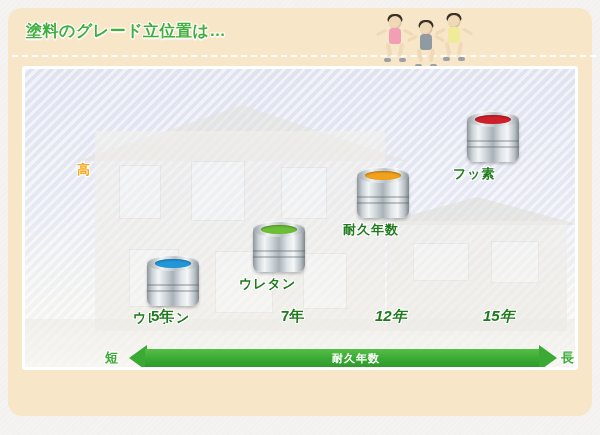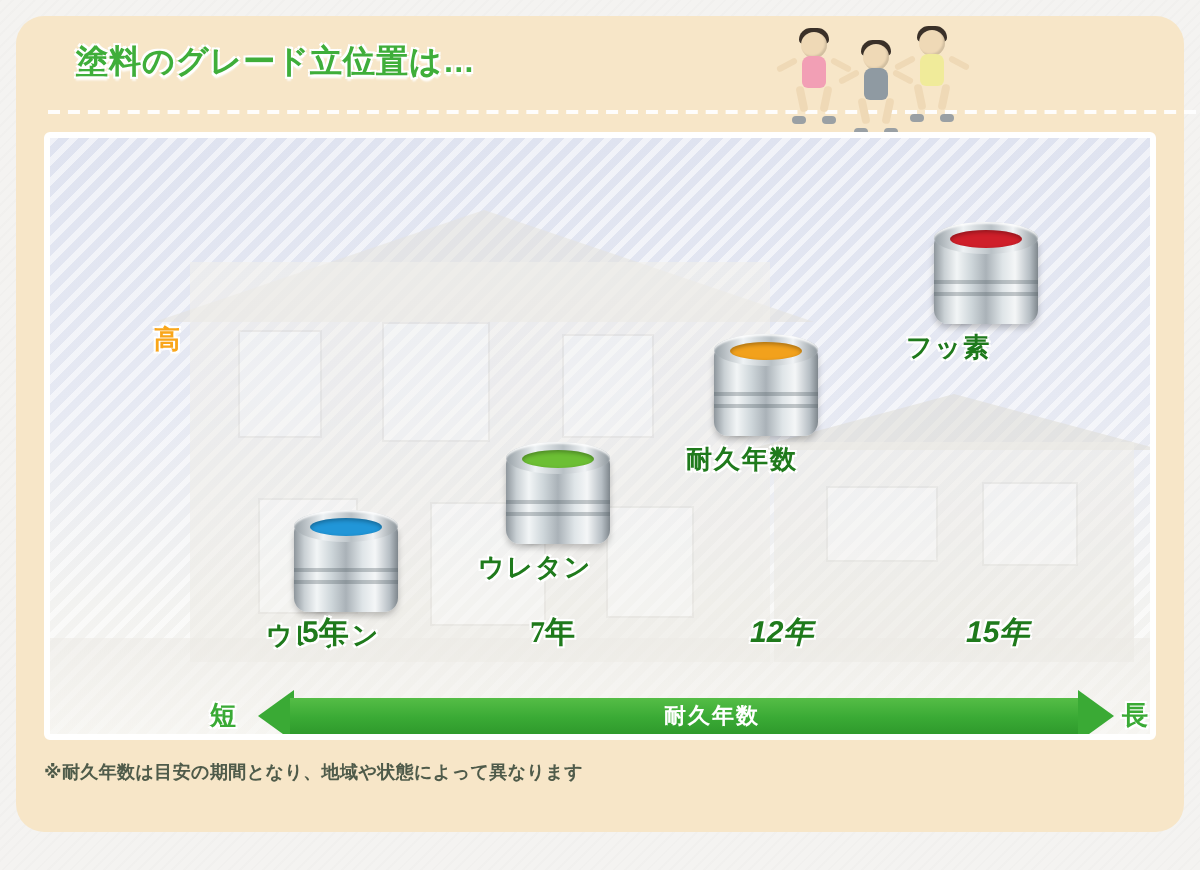--- a/index.html
+++ b/index.html
@@ -31,21 +31,21 @@
     width: 584px;
     height: 408px;
     box-sizing: border-box;
     background: #f7e6c8;
     border-radius: 14px;
   }
 
   
   .header {
     position: absolute;
-    left: 16px;
+    left: 4px;
     top: 0;
     width: 472px;
     height: 52px;
   }
   .title {
     position: absolute;
     left: 14px;
     top: 13px;
     font-size: 16px;
     font-weight: bold;
@@ -528,31 +528,30 @@
             <div class="can-rib a"></div>
             <div class="can-rib b"></div>
           </div>
           <div class="can-rim"></div>
           <div class="can-paint" style="background:#cf1f2a;"></div>
         </div>
         <div class="can-label">フッ素</div>
       </div>
 
       <div class="year" style="left:126px;">5年</div>
-      <div class="year" style="left:240px;font-family:Liberation Serif, serif;">7年</div>
+      <div class="year" style="left:256px;">7年</div>
       <div class="year" style="left:350px;font-style:italic;">12年</div>
       <div class="year" style="left:458px;font-style:italic;">15年</div>
 
       <div class="cap-green cap-short">短</div>
       <div class="h-arrow">
         <div class="head-l"></div>
         <div class="shaft"></div>
         <div class="head-r"></div>
         <div class="h-label">耐久年数</div>
       </div>
       <div class="cap-green cap-long">長</div>
 
     </div>
 
-    <div class="footnote">※耐久年数は目安の期間となり、地域や状態によって異なります</div>
 
   </div>
 </div>
 
 </body></html>

